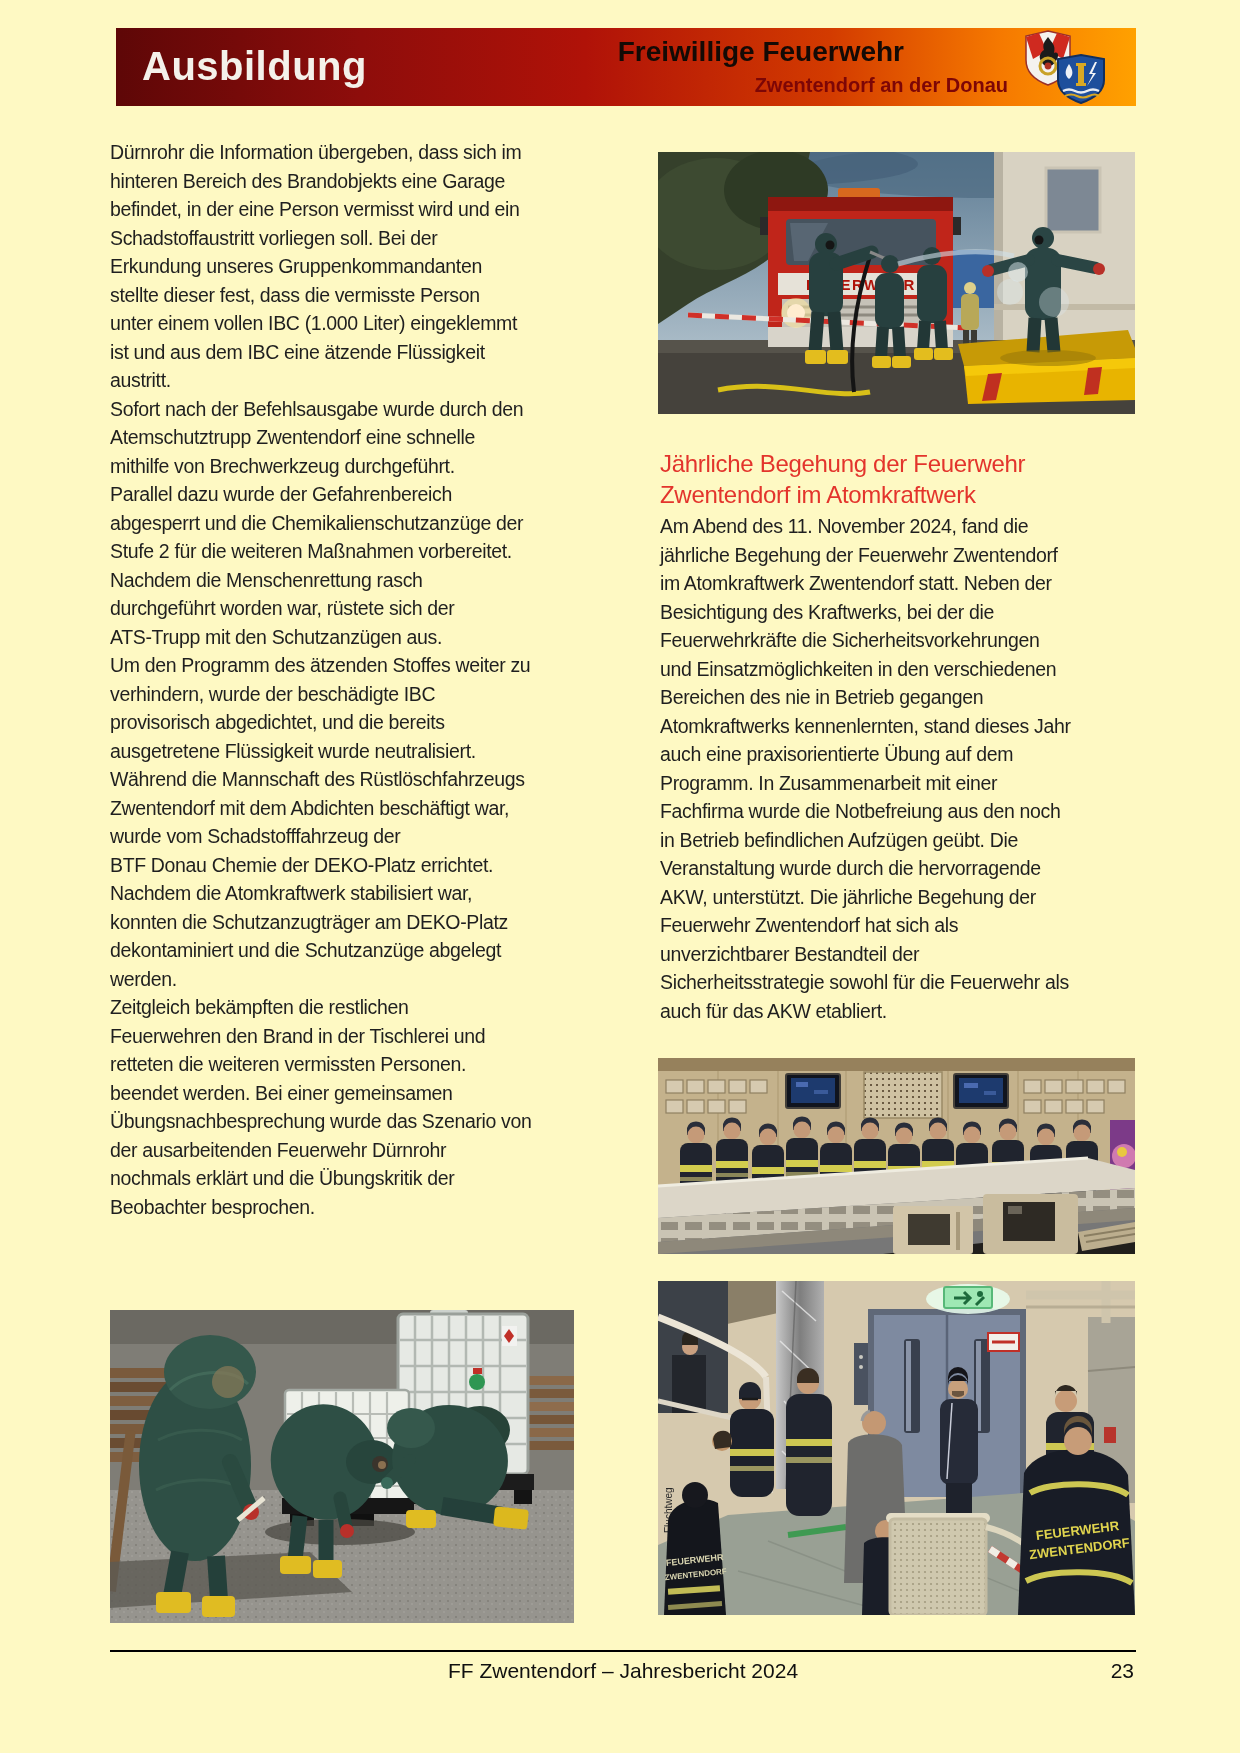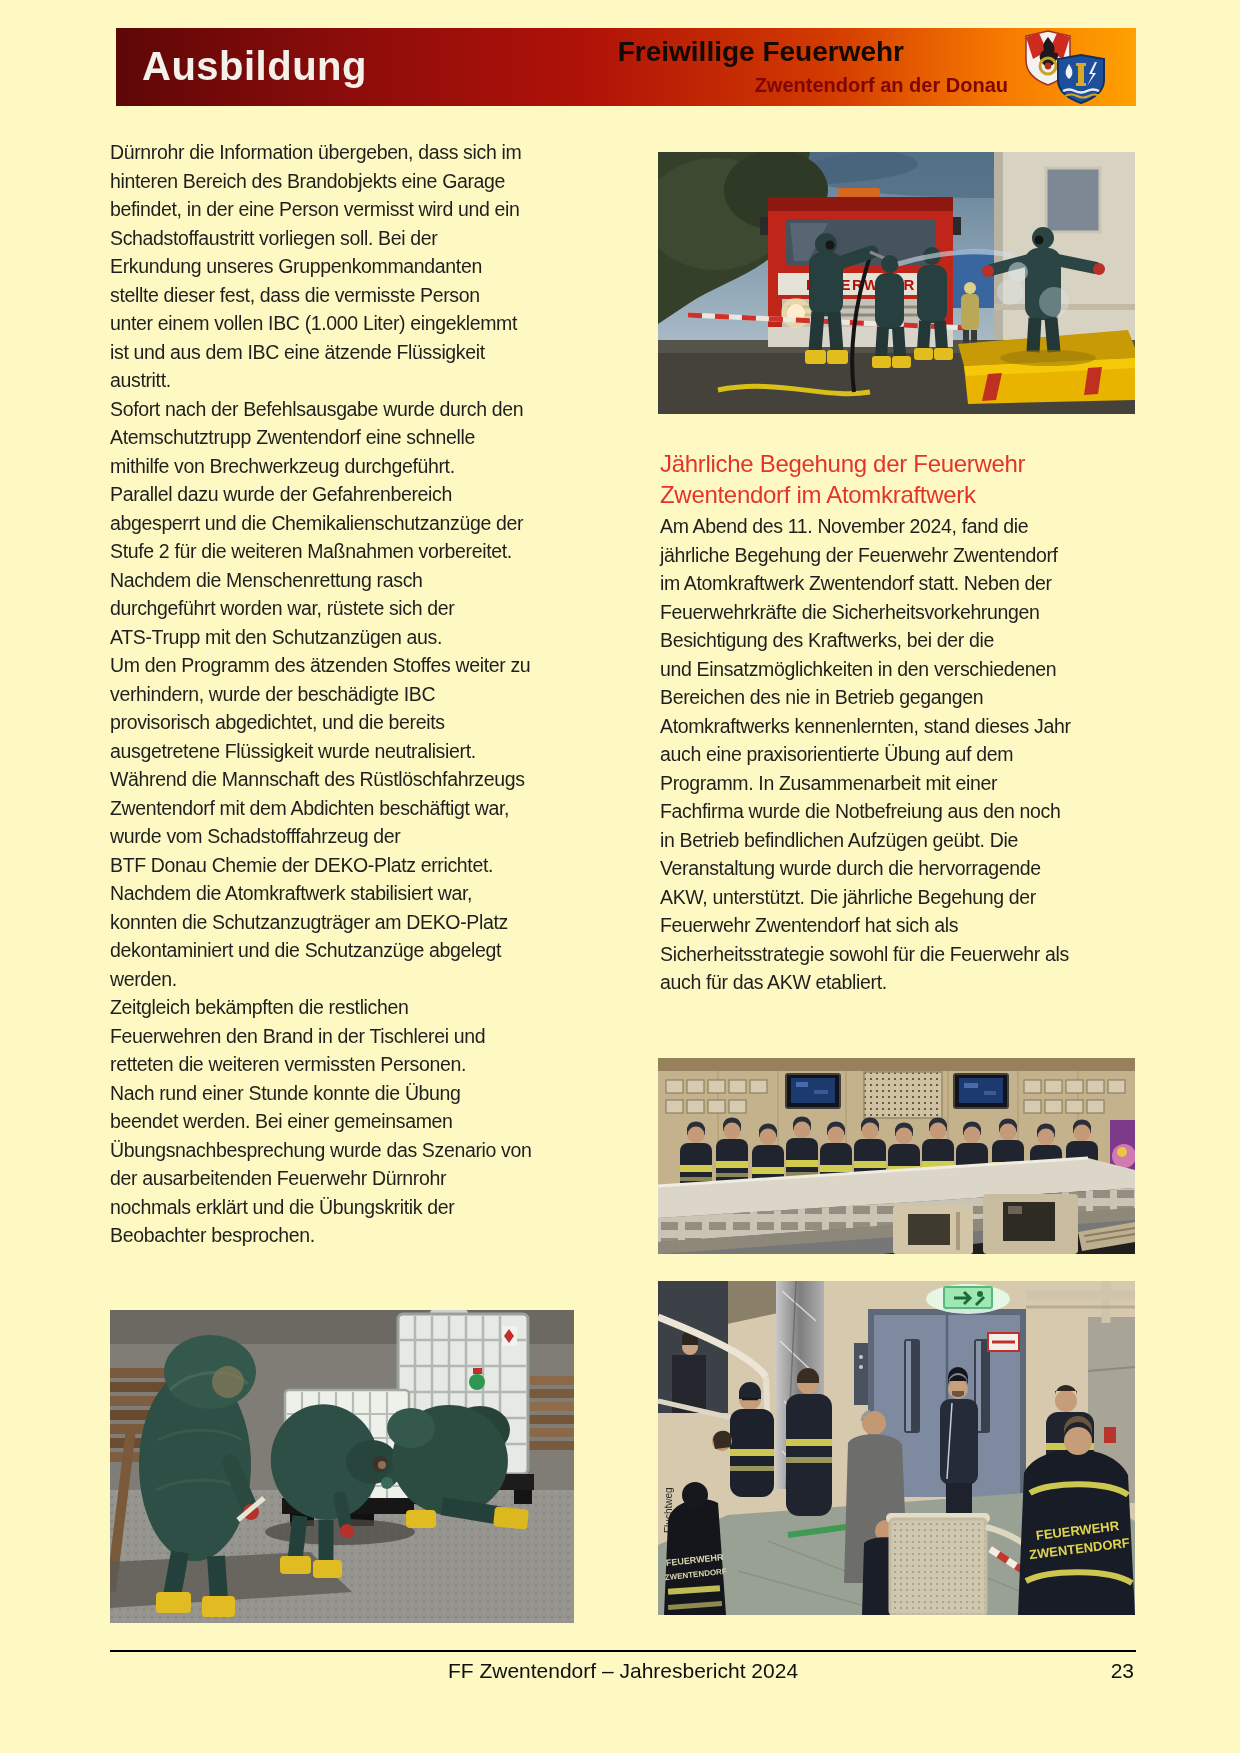--- a/index.html
+++ b/index.html
@@ -93,21 +93,20 @@
       <div class="line">Zwentendorf mit dem Abdichten beschäftigt war,</div>
       <div class="line">wurde vom Schadstofffahrzeug der</div>
       <div class="line">BTF Donau Chemie der DEKO-Platz errichtet.</div>
       <div class="line">Nachdem die Atomkraftwerk stabilisiert war,</div>
       <div class="line">konnten die Schutzanzugträger am DEKO-Platz</div>
       <div class="line">dekontaminiert und die Schutzanzüge abgelegt</div>
       <div class="line">werden.</div>
       <div class="line">Zeitgleich bekämpften die restlichen</div>
       <div class="line">Feuerwehren den Brand in der Tischlerei und</div>
       <div class="line">retteten die weiteren vermissten Personen.</div>
-      <div class="line">Nach rund einer Stunde konnte die Übung</div>
       <div class="line">beendet werden. Bei einer gemeinsamen</div>
       <div class="line">Übungsnachbesprechung wurde das Szenario von</div>
       <div class="line">der ausarbeitenden Feuerwehr Dürnrohr</div>
       <div class="line">nochmals erklärt und die Übungskritik der</div>
       <div class="line">Beobachter besprochen.</div>
     </div>
 
   <div class="photo" id="photo-decon">
     <svg viewBox="0 0 477 262">
       <defs>
@@ -207,32 +206,33 @@
   </div>
 
   <div class="red-heading">
       <div class="hline">Jährliche Begehung der Feuerwehr</div>
       <div class="hline">Zwentendorf im Atomkraftwerk</div>
     </div>
   <div id="right-col" class="text-col">
       <div class="line">Am Abend des 11. November 2024, fand die</div>
       <div class="line">jährliche Begehung der Feuerwehr Zwentendorf</div>
       <div class="line">im Atomkraftwerk Zwentendorf statt. Neben der</div>
+      <div class="line">Besichtigung des Kraftwerks, bei der die</div>
       <div class="line">Feuerwehrkräfte die Sicherheitsvorkehrungen</div>
-      <div class="line">Besichtigung des Kraftwerks, bei der die</div>
       <div class="line">und Einsatzmöglichkeiten in den verschiedenen</div>
       <div class="line">Bereichen des nie in Betrieb gegangen</div>
       <div class="line">Atomkraftwerks kennenlernten, stand dieses Jahr</div>
       <div class="line">auch eine praxisorientierte Übung auf dem</div>
       <div class="line">Programm. In Zusammenarbeit mit einer</div>
       <div class="line">Fachfirma wurde die Notbefreiung aus den noch</div>
       <div class="line">in Betrieb befindlichen Aufzügen geübt. Die</div>
       <div class="line">Veranstaltung wurde durch die hervorragende</div>
       <div class="line">AKW, unterstützt. Die jährliche Begehung der</div>
       <div class="line">Feuerwehr Zwentendorf hat sich als</div>
+      <div class="line">unverzichtbarer Bestandteil der</div>
       <div class="line">Sicherheitsstrategie sowohl für die Feuerwehr als</div>
       <div class="line">auch für das AKW etabliert.</div>
     </div>
 
   <div class="photo" id="photo-control">
     <svg viewBox="0 0 477 196">
       <defs>
         <pattern id="p2dots" width="6" height="6" patternUnits="userSpaceOnUse">
           <rect width="6" height="6" fill="#cfc2a2"></rect>
             <rect x="2" y="2" width="2" height="2" fill="#6a5a42"></rect>

